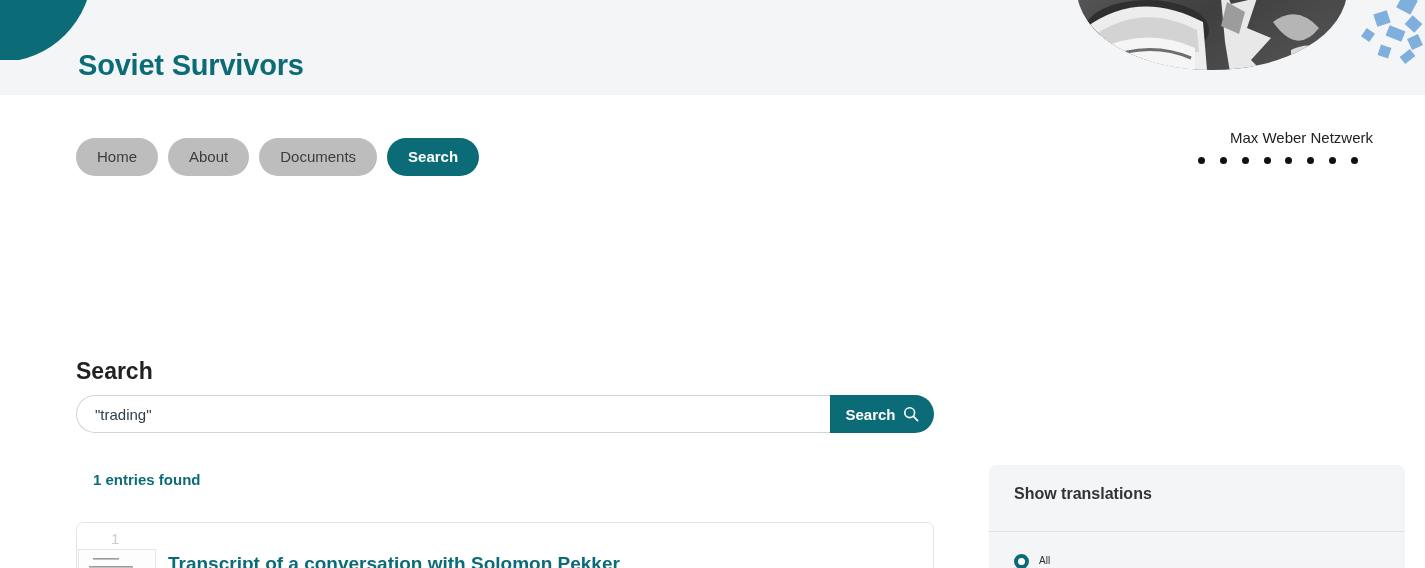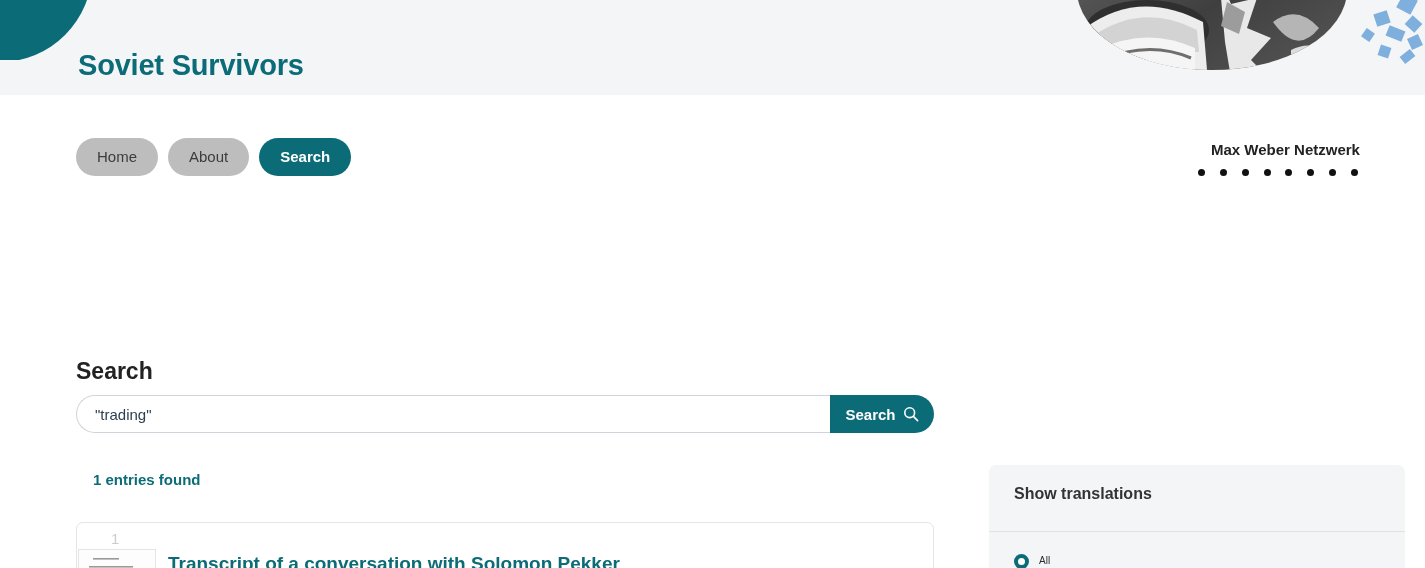--- a/index.html
+++ b/index.html
@@ -110,24 +110,23 @@
   .pill.active {
     background: #0b6c78;
     color: #ffffff;
     font-weight: bold;
   }
 
   
   .brand-block {
     position: absolute;
     right: 52px;
-    top: 45px;
-    text-align: center;
+    top: 33px;
+    text-align: right;
     width: 175px;
-    font-weight: bold;
   }
   .brand-kicker {
     font-size: 15px;
     color: #222222;
     line-height: 19px;
   }
   .brand-name {
     font-family: "Liberation Serif", serif;
     font-size: 31px;
     color: #111111;
@@ -344,20 +343,21 @@
     <i style="left:24px; top:46px;  width:11px; height:11px; transform:rotate(18deg);"></i>
     <i style="left:46px; top:52px;  width:13px; height:9px;  transform:rotate(-38deg);"></i>
   </div>
 </header>
 
 <main class="page">
 
   <nav class="nav-pills">
     <button class="pill">Home</button>
     <button class="pill">About</button>
+    <button class="pill">Documents</button>
     <button class="pill active">Search</button>
   </nav>
 
   <div class="brand-block">
     <div class="brand-kicker">Max Weber Netzwerk</div>
     <div class="brand-dots">
       <i></i>
         <i></i>
         <i></i>
         <i></i>

